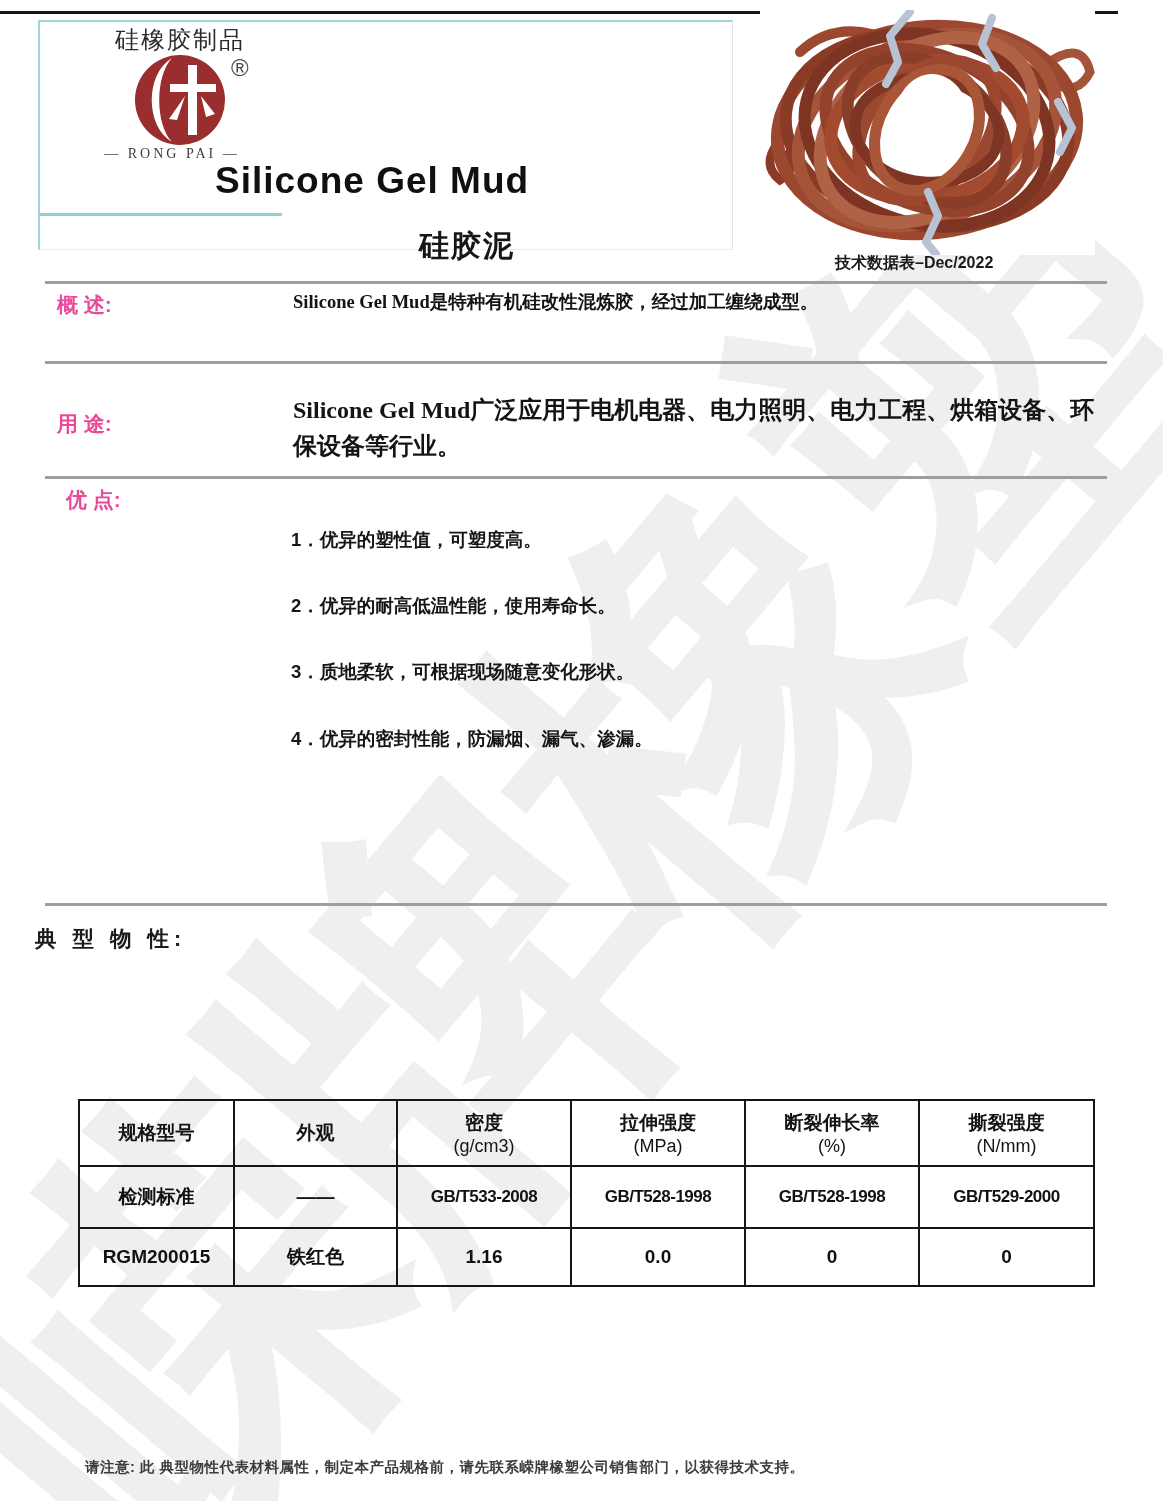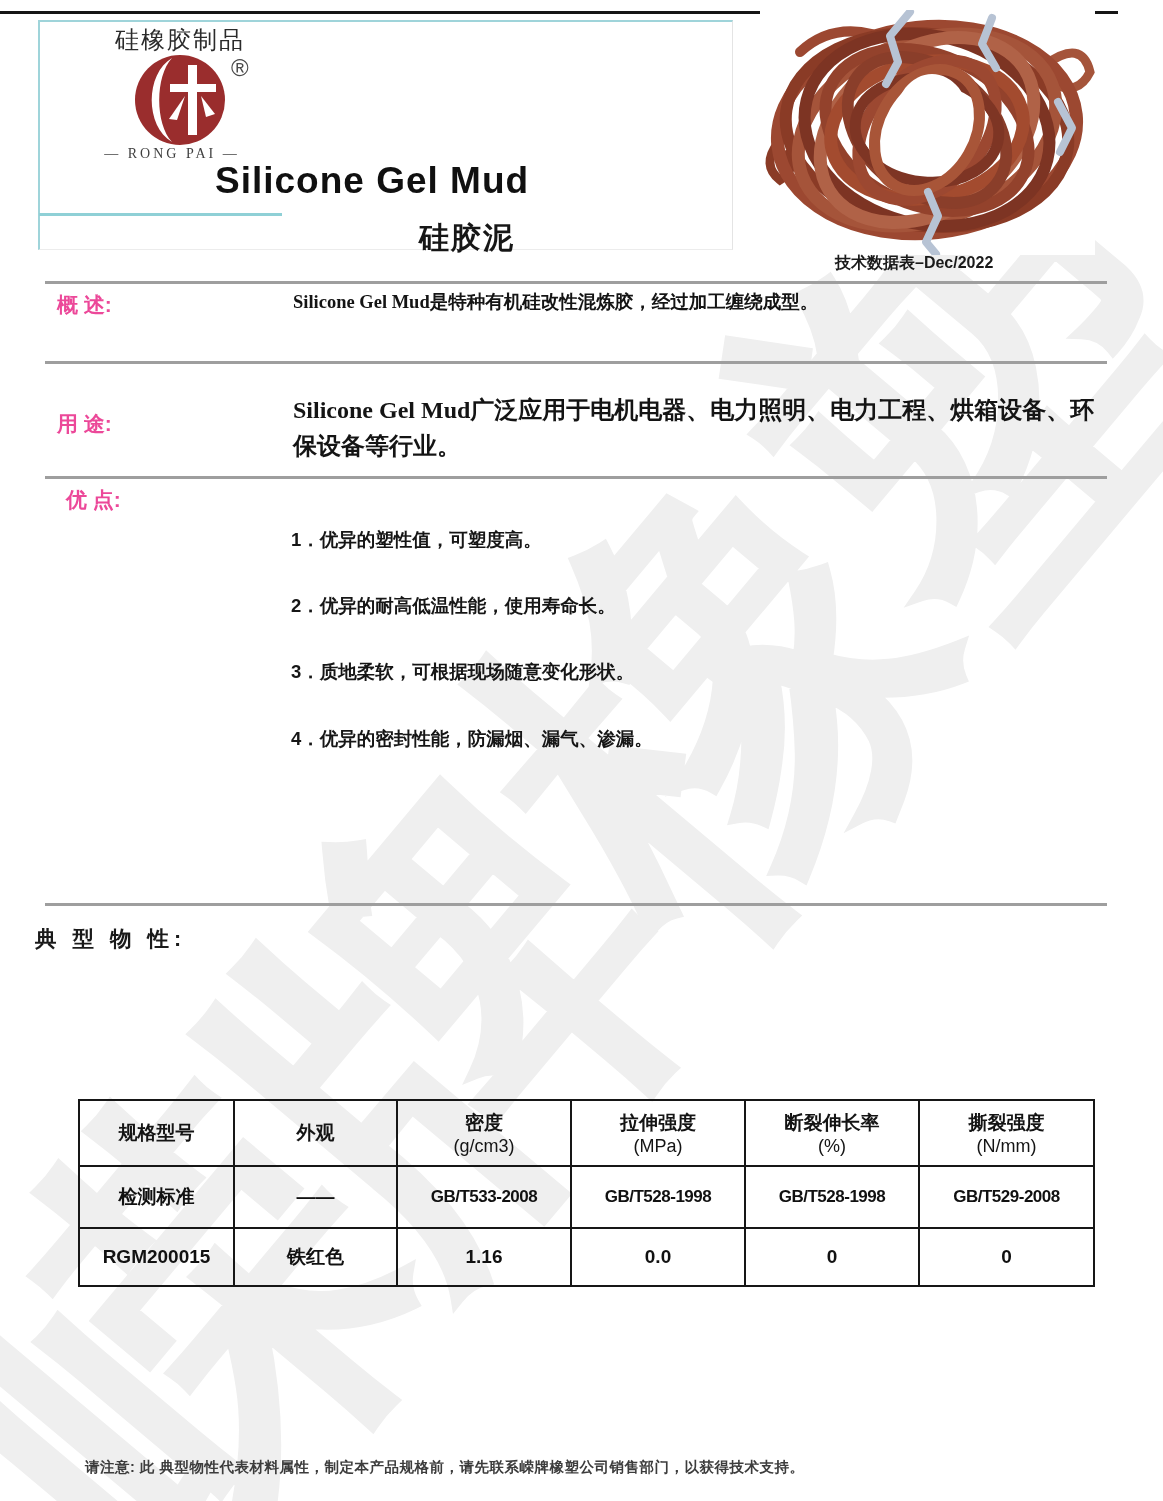--- a/index.html
+++ b/index.html
@@ -16,21 +16,21 @@
   
   .header-box{left:38px;top:20px;width:692px;height:227px;
               border-top:2px solid #9fd4da;border-left:2px solid #9fd4da;
               border-right:1px solid #e4e4e4;border-bottom:1px solid #ececec;background:transparent;}
   .product-category{left:115px;top:24px;font-size:24px;color:#2b2b2b;letter-spacing:2px;font-family:Liberation Serif, serif;}
   .logo-svg{left:118px;top:48px;width:150px;height:115px;}
   .brand-name{left:92px;top:146px;width:160px;text-align:center;font-family:"Liberation Serif",serif;
               font-size:14px;letter-spacing:3px;color:#404040;}
   .title-en{left:215px;top:160px;font-size:37px;font-weight:bold;color:#101010;letter-spacing:1px;}
   .teal-underline{left:39px;top:213px;width:243px;height:3px;background:#8fd0d6;}
-  .title-cn{left:419px;top:218px;font-size:30px;font-weight:bold;color:#161616;letter-spacing:2px;}
+  .title-cn{left:419px;top:226px;font-size:30px;font-weight:bold;color:#161616;letter-spacing:2px;}
   
   .photo{left:760px;top:10px;width:335px;height:245px;}
   .photo-caption{left:835px;top:253px;font-size:16px;font-weight:bold;color:#1a1a1a;}
   
   .hr{position:absolute;left:45px;width:1062px;height:3px;background:#9e9e9e;z-index:1;}
   .hr1{top:281px}.hr2{top:361px}.hr3{top:476px}.hr4{top:903px}
   
   .sec-label{font-size:21px;font-weight:bold;color:#ec4899;}
   .overview-label{left:57px;top:291px;}
   .overview-text{left:293px;top:289px;width:818px;font-family:"Liberation Serif",serif;
@@ -164,21 +164,21 @@
             <div class="h-name">撕裂强度</div>
             <div class="h-unit">(N/mm)</div>
           </th>
     </tr>
     <tr class="r2">
       <td class="cell-val">检测标准</td>
       <td class="cell-val">——</td>
       <td class="cell-std">GB/T533-2008</td>
       <td class="cell-std">GB/T528-1998</td>
       <td class="cell-std">GB/T528-1998</td>
-      <td class="cell-std">GB/T529-2008</td>
+      <td class="cell-std">GB/T529-2000</td>
     </tr>
     <tr class="r3">
       <td class="cell-val">RGM200015</td>
       <td class="cell-val">铁红色</td>
       <td class="cell-val">1.16</td>
       <td class="cell-val">0.0</td>
       <td class="cell-val">0</td>
       <td class="cell-val">0</td>
     </tr>
   </tbody>

